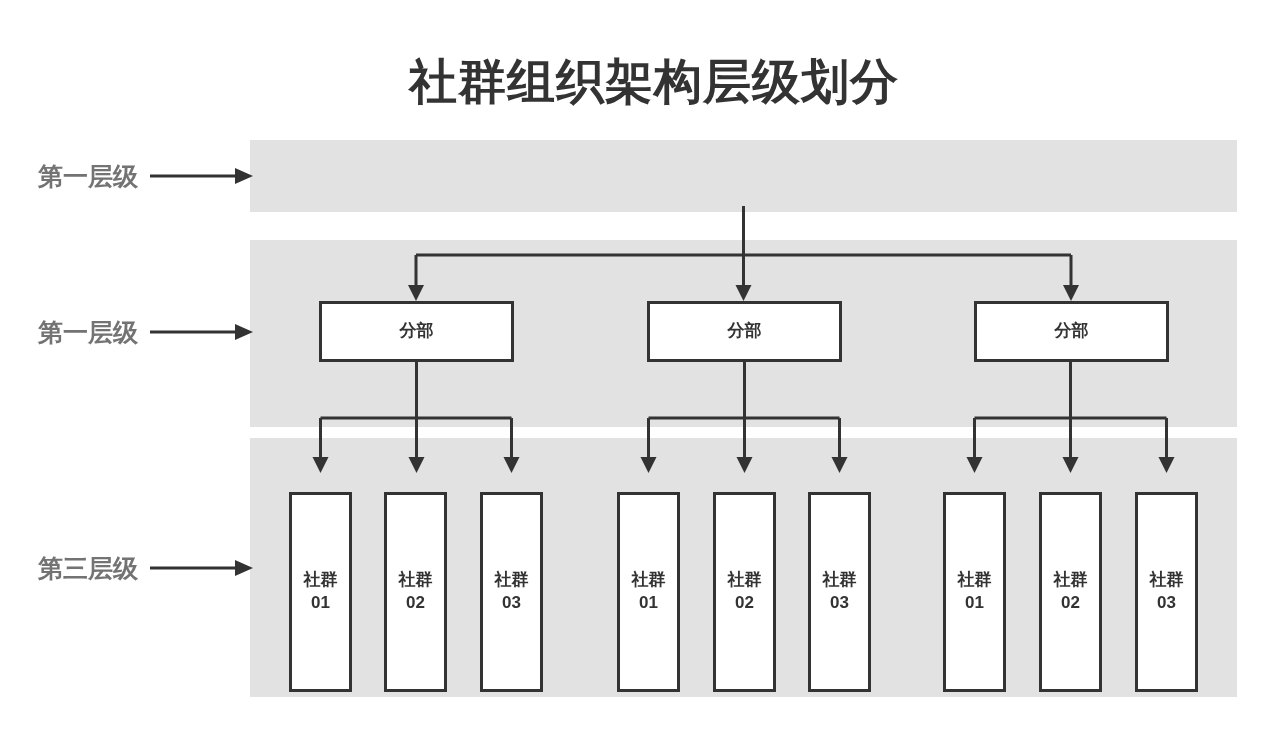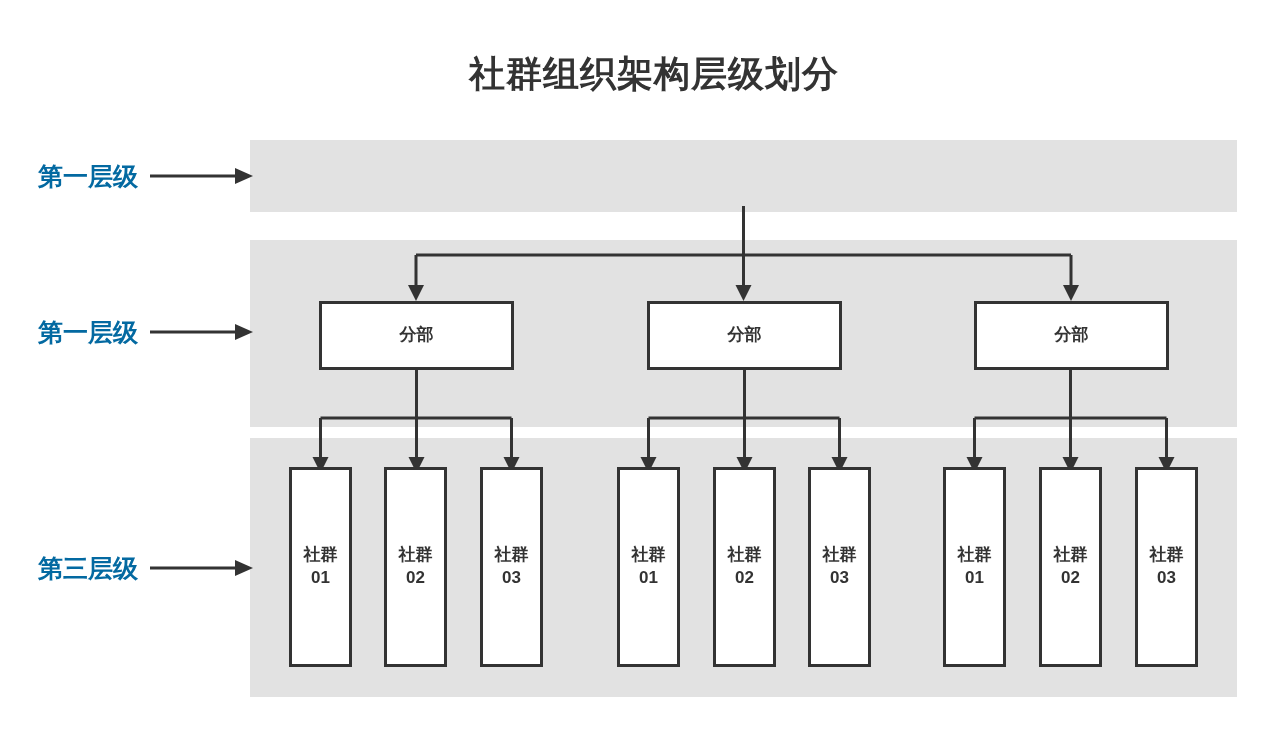--- a/index.html
+++ b/index.html
@@ -13,21 +13,21 @@
     width: 1266px;
     height: 730px;
     background: #ffffff;
     overflow: hidden;
   }
   .chart-title {
     position: absolute;
     left: 654px;
     top: 50px;
     transform: translateX(-50%);
-    font-size: 36px;
+    font-size: 48px;
     font-weight: bold;
     color: #333333;
     white-space: nowrap;
     letter-spacing: 1px;
   }
   .band {
     position: absolute;
     left: 250px;
     width: 987px;
     background: #e2e2e2;
@@ -35,21 +35,21 @@
   .band.b1 { top: 140px; height: 72px; }
   .band.b2 { top: 240px; height: 187px; }
   .band.b3 { top: 438px; height: 259px; }
 
   .row-label {
     position: absolute;
     left: 38px;
     transform: translateY(-50%);
     font-size: 25px;
     font-weight: bold;
-    color: #0369a1;
+    color: #737373;
     white-space: nowrap;
   }
   .row-label.l1 { top: 176px; }
   .row-label.l2 { top: 332px; }
   .row-label.l3 { top: 568px; }
 
   .node {
     position: absolute;
     box-sizing: border-box;
     background: #ffffff;
@@ -57,25 +57,25 @@
     display: flex;
     align-items: center;
     justify-content: center;
     text-align: center;
     font-weight: bold;
     color: #333333;
     font-size: 17px;
     line-height: 1.35;
   }
   .node.hq     { left: 647px; top: 146px; width: 193px; height: 60px; }
-  .node.branch { top: 301px; width: 195px; height: 69px; }
+  .node.branch { top: 301px; width: 195px; height: 61px; }
   .node.br1 { left: 319px; }
   .node.br2 { left: 647px; }
   .node.br3 { left: 974px; }
-  .node.community { top: 467px; width: 63px; height: 200px; }
+  .node.community { top: 492px; width: 63px; height: 200px; }
   .node.c11 { left: 289px;  }
   .node.c12 { left: 384px;  }
   .node.c13 { left: 480px;  }
   .node.c21 { left: 617px;  }
   .node.c22 { left: 713px;  }
   .node.c23 { left: 808px;  }
   .node.c31 { left: 943px;  }
   .node.c32 { left: 1039px; }
   .node.c33 { left: 1135px; }
 

